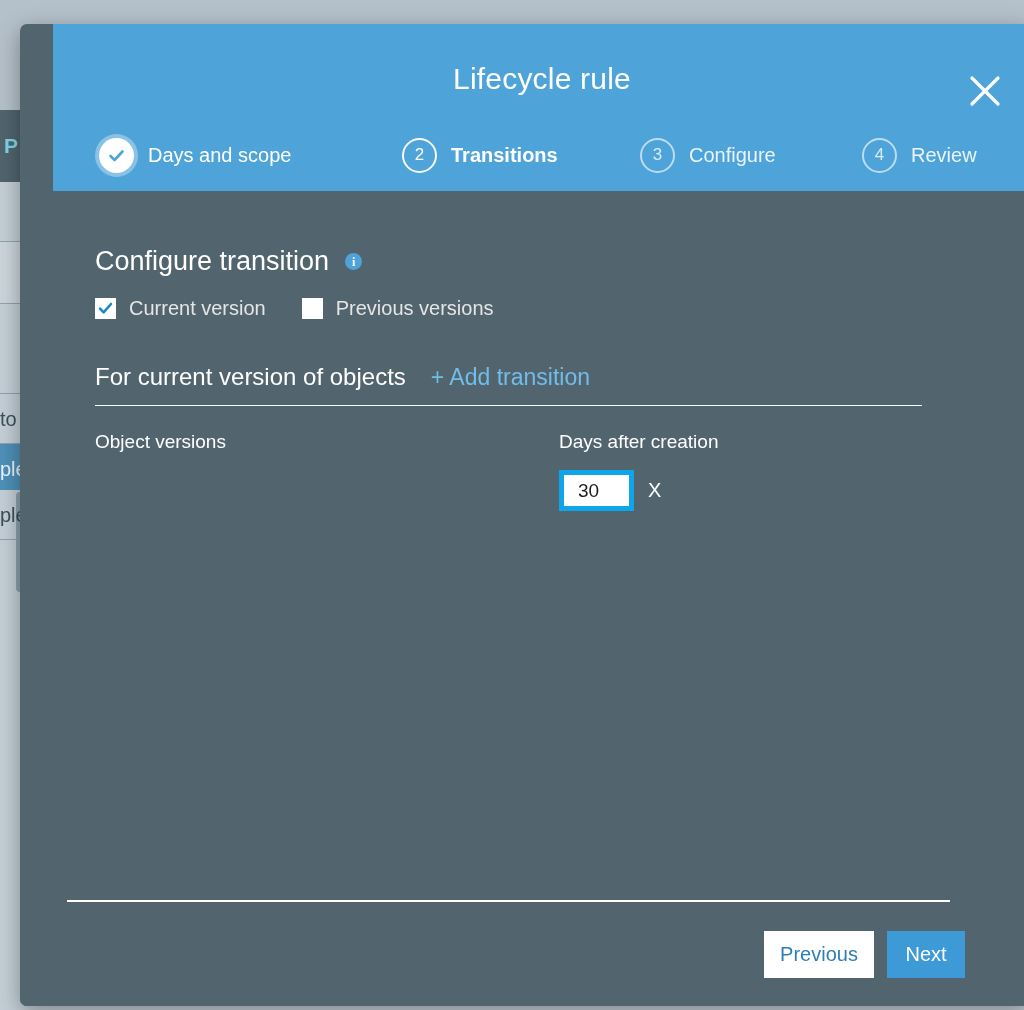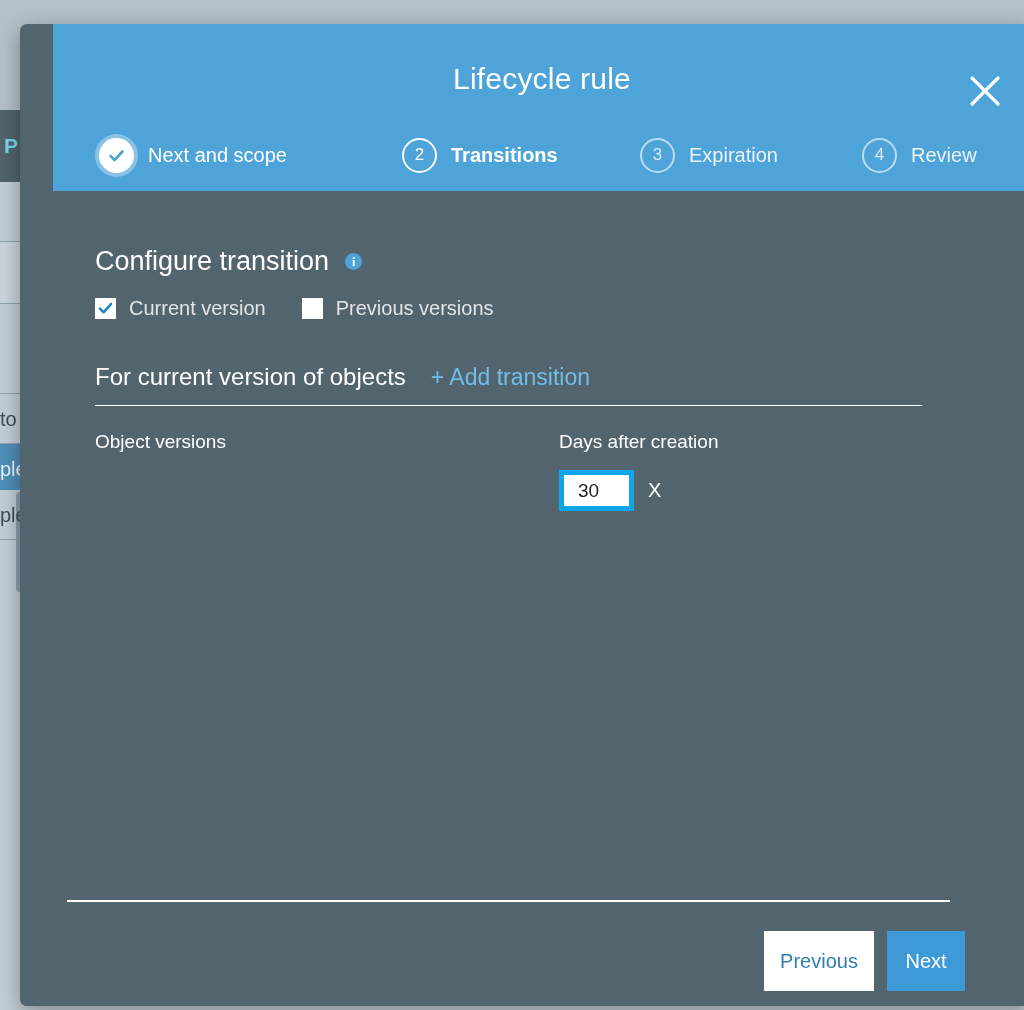--- a/index.html
+++ b/index.html
@@ -341,21 +341,21 @@
     background: #ffffff;
   }
   .footer {
     position: absolute;
     right: 33px;
     top: 740px;
     display: flex;
     align-items: center;
   }
   .btn {
-    height: 60px;
+    height: 47px;
     border: none;
     font-family: "Liberation Sans", sans-serif;
     font-size: 20px;
     cursor: pointer;
     box-sizing: border-box;
     padding: 0 16px;
   }
   .btn-previous {
     background: #ffffff;
     color: #2d7eb5;
@@ -407,31 +407,31 @@
     </div>
 
     <div class="steps">
 
       <div class="step step-1">
         <div class="step-circle done">
           <svg width="21" height="21" viewBox="0 0 21 21">
             <polyline points="4.5,11 8.6,15 16.5,6.5" fill="none" stroke="#4ea3d8" stroke-width="2.6" stroke-linecap="round" stroke-linejoin="round"></polyline>
           </svg>
         </div>
-        <span class="step-label">Next and scope</span>
+        <span class="step-label">Days and scope</span>
       </div>
 
       <div class="step step-2">
         <div class="step-circle num">2</div>
         <span class="step-label active">Transitions</span>
       </div>
 
       <div class="step step-3">
         <div class="step-circle num dim">3</div>
-        <span class="step-label dim">Expiration</span>
+        <span class="step-label dim">Configure</span>
       </div>
 
       <div class="step step-4">
         <div class="step-circle num dim">4</div>
         <span class="step-label dim">Review</span>
       </div>
 
     </div>
   </div>
 

